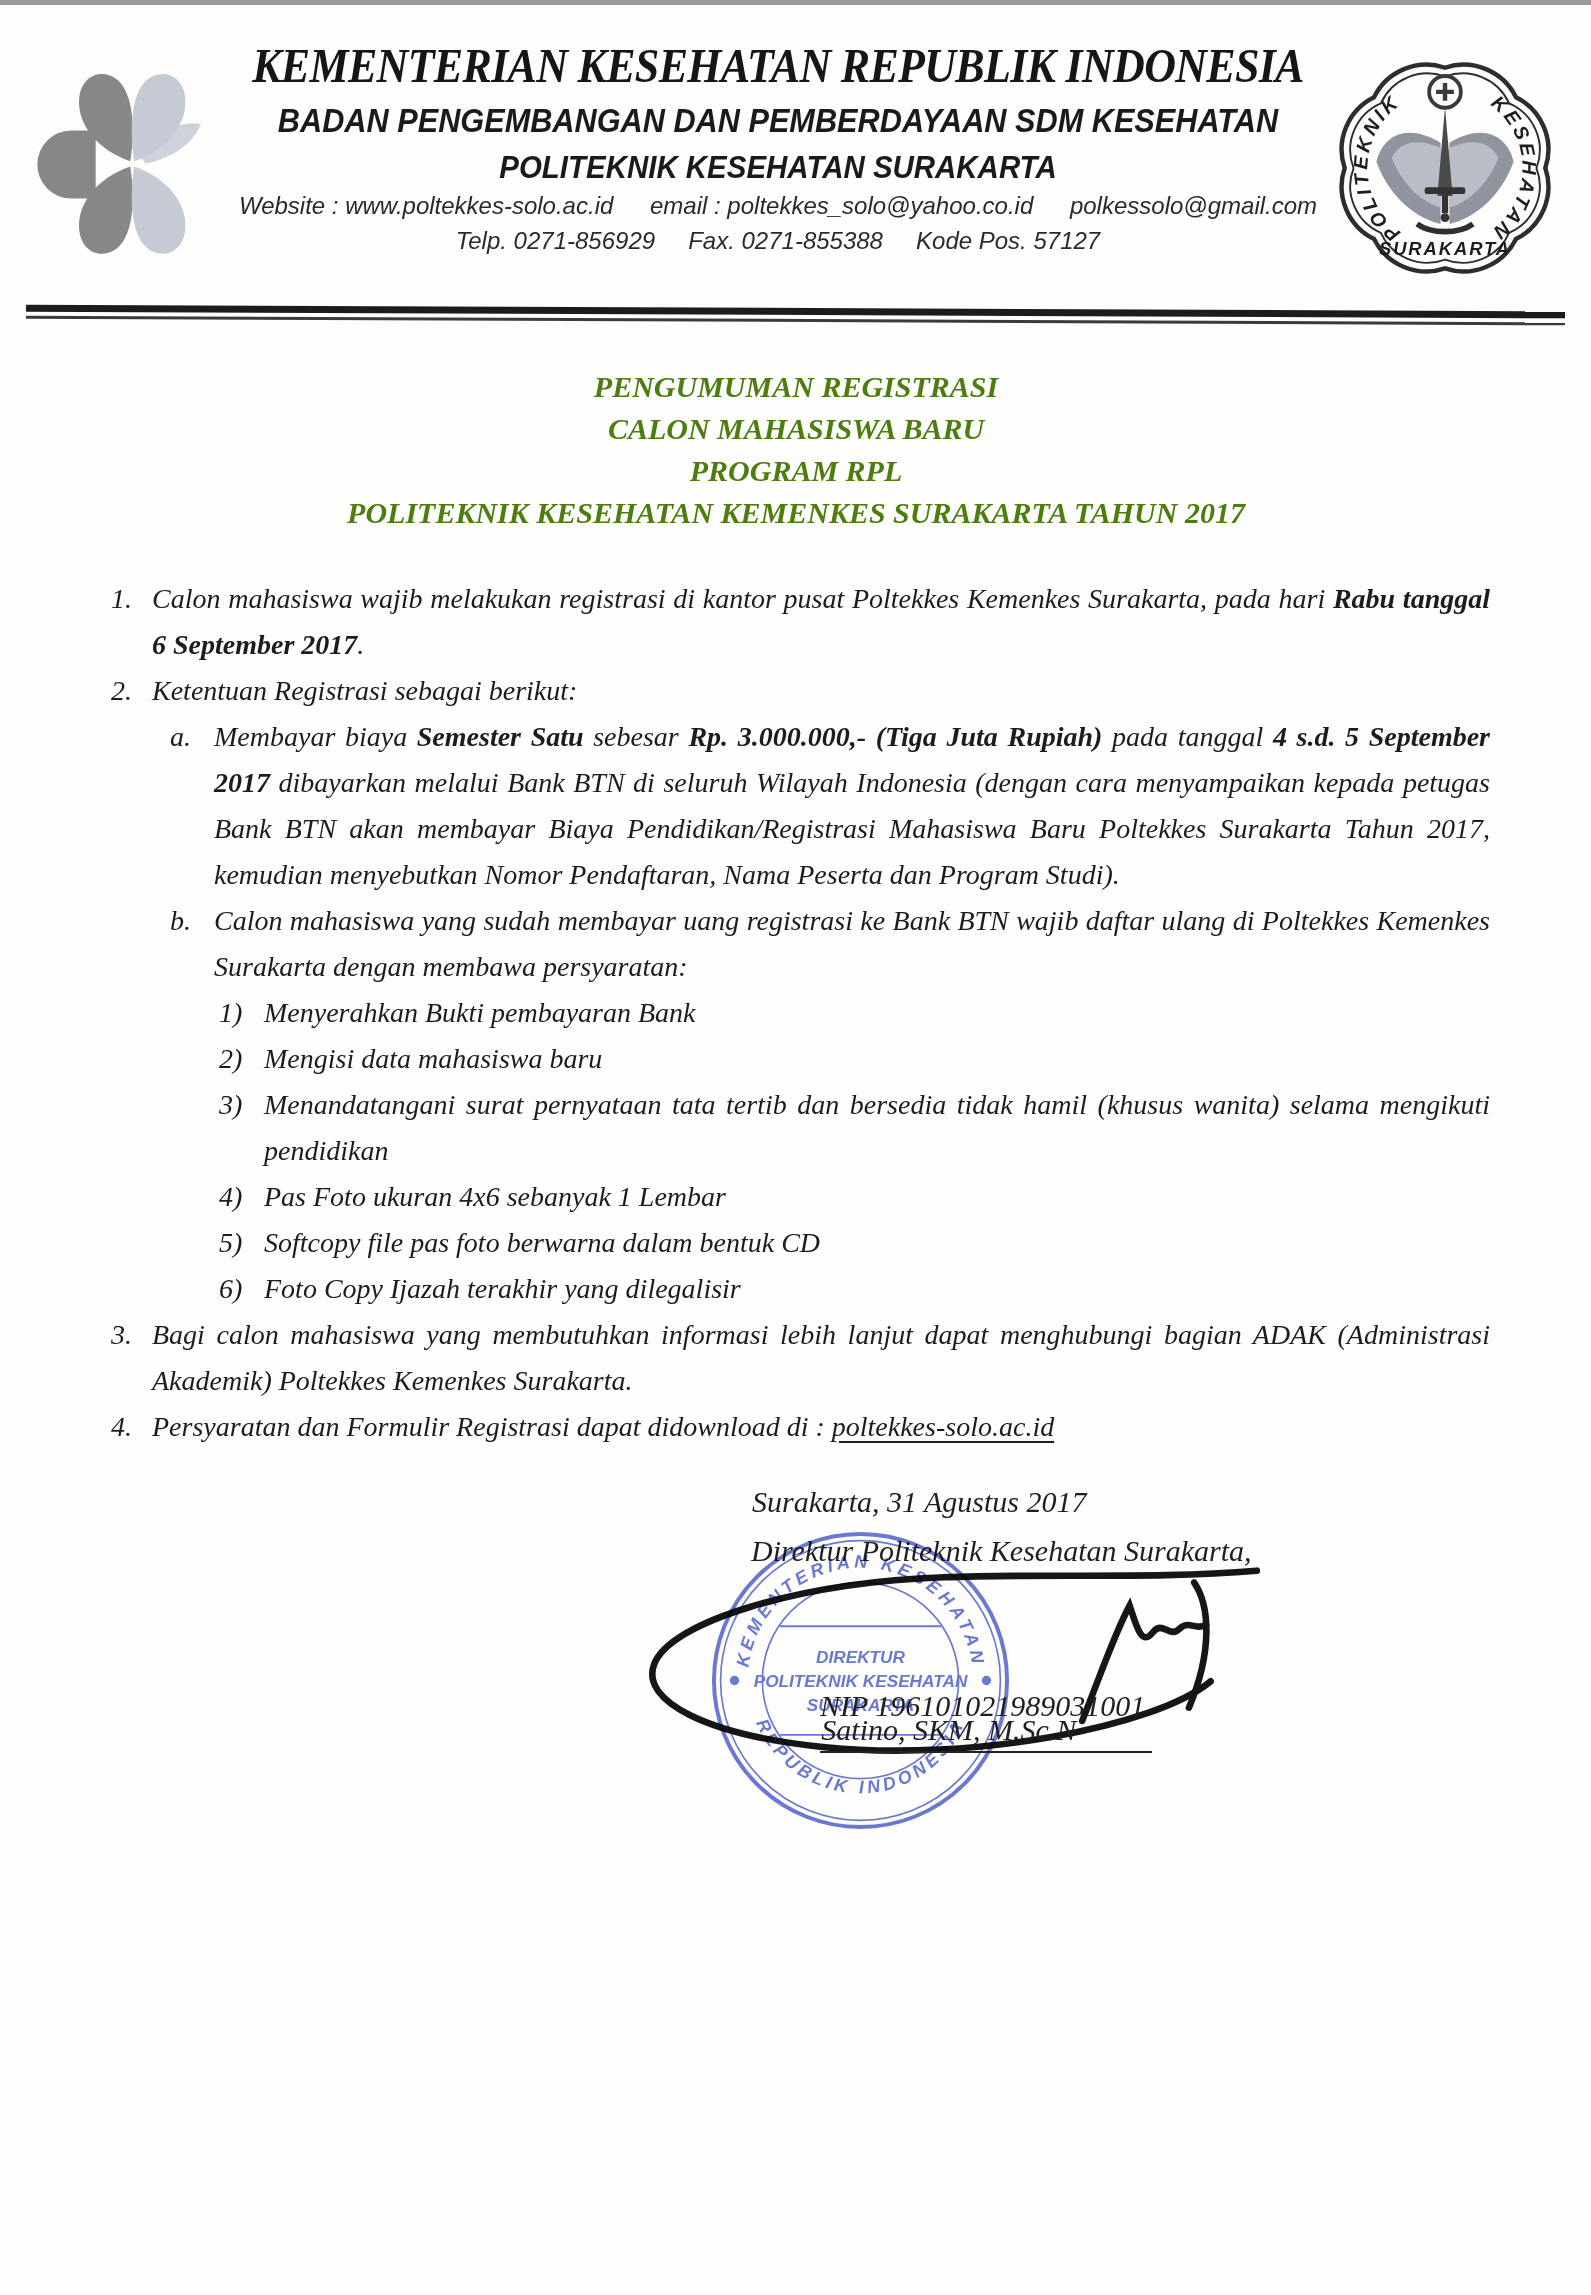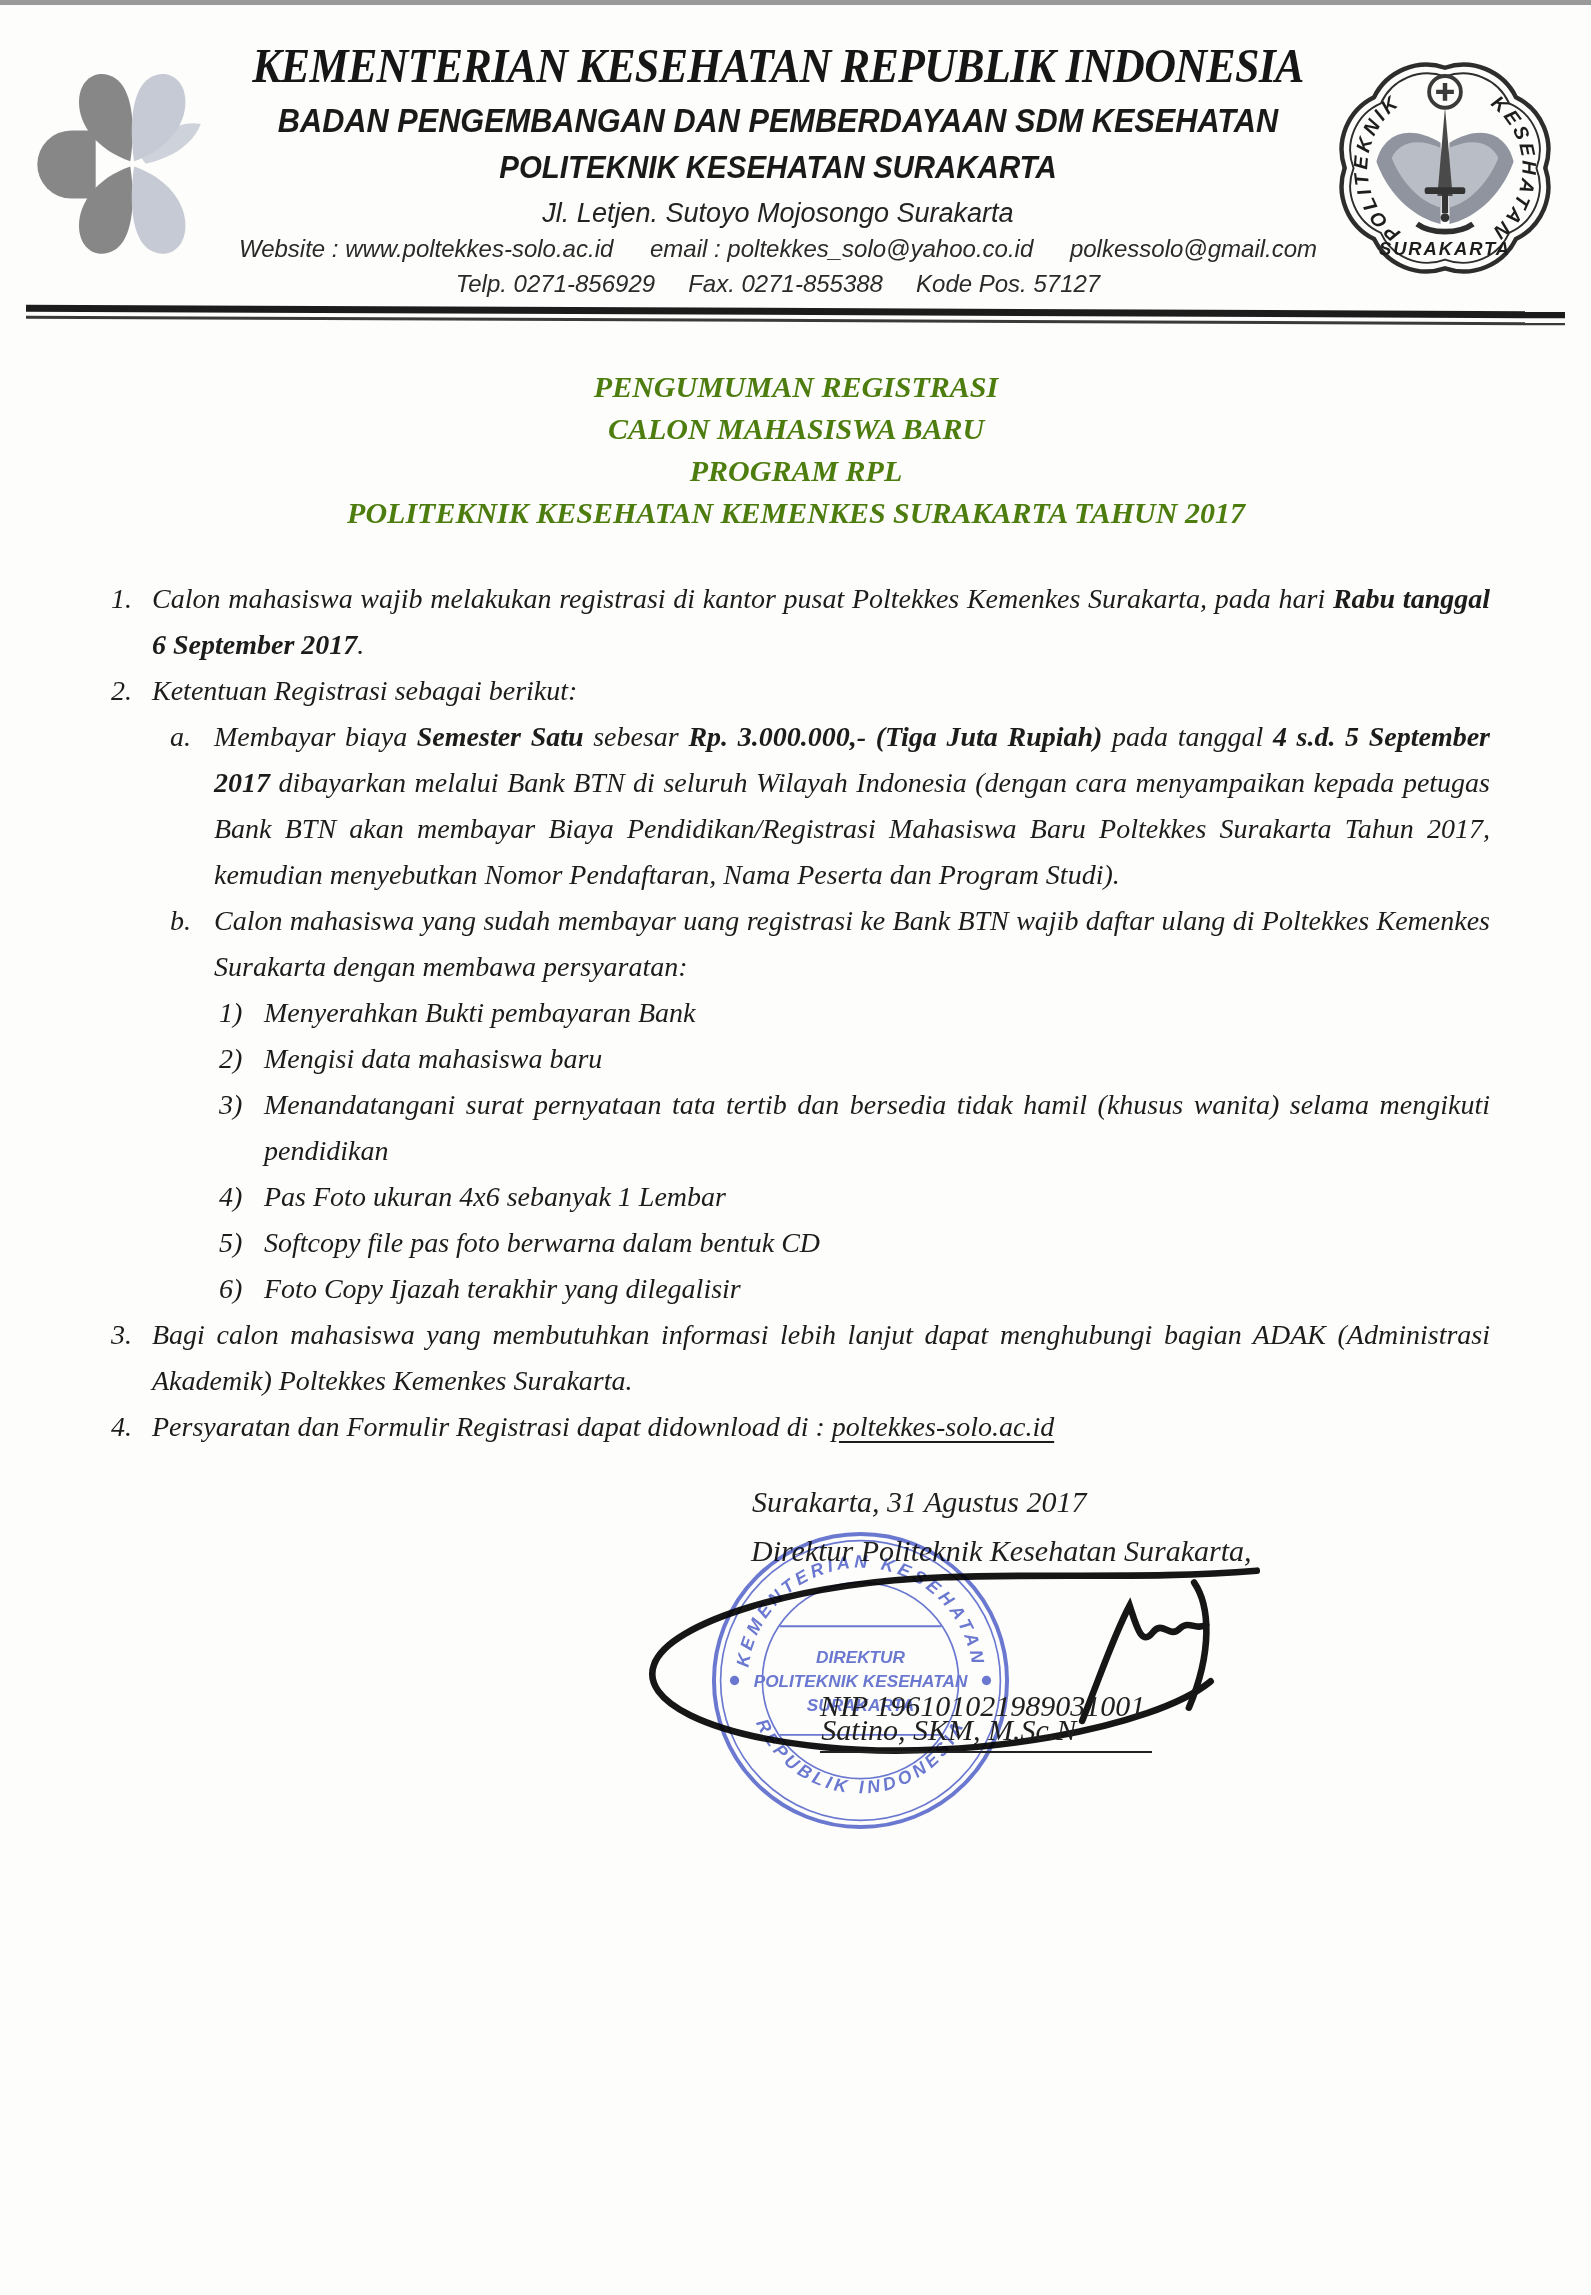--- a/index.html
+++ b/index.html
@@ -78,21 +78,20 @@
           <path d="M178,176 C230,194 258,232 258,268 C258,306 228,322 202,306 C176,290 169,236 178,176 Z" fill="#c6cad4"></path>
           <path d="M186,158 C220,120 252,104 282,110 C270,140 240,162 196,172 Z" fill="#c6cad4" opacity=".85"></path>
         </g>
       </svg>
     </div>
 
     <div class="lh-center">
       <div class="hl1">KEMENTERIAN KESEHATAN REPUBLIK INDONESIA</div>
       <div class="hl2">BADAN  PENGEMBANGAN DAN PEMBERDAYAAN SDM KESEHATAN</div>
       <div class="hl3">POLITEKNIK KESEHATAN SURAKARTA</div>
-      <div class="hl4">Jl. Letjen. Sutoyo Mojosongo Surakarta</div>
       <div class="hl5">
         <span class="gap">Website : www.poltekkes-solo.ac.id</span>
         <span class="gap">email : poltekkes_solo@yahoo.co.id</span>
         <span>polkessolo@gmail.com</span>
       </div>
       <div class="hl6">
         <span class="gap">Telp. 0271-856929</span>
         <span class="gap">Fax.  0271-855388</span>
         <span>Kode Pos. 57127</span>
       </div>

